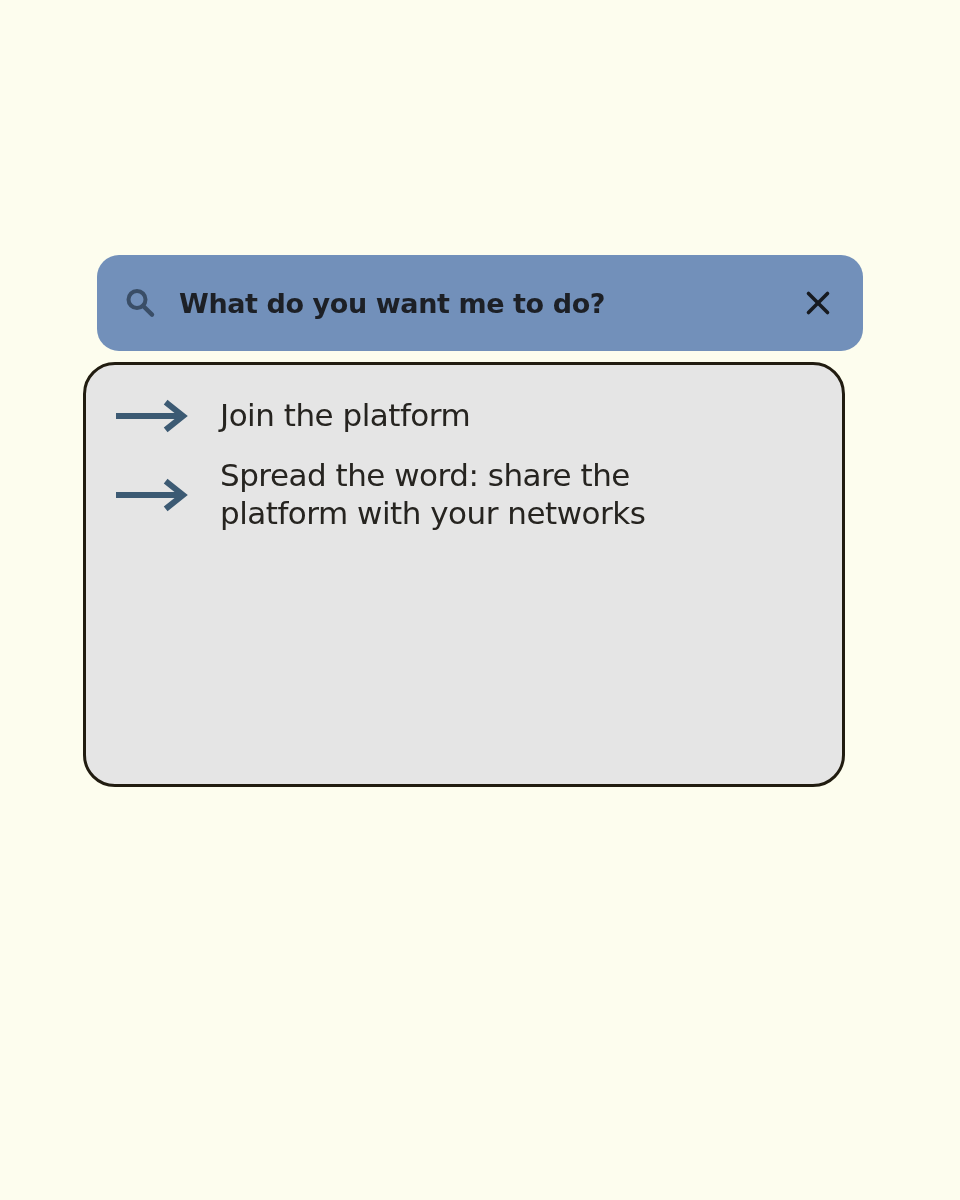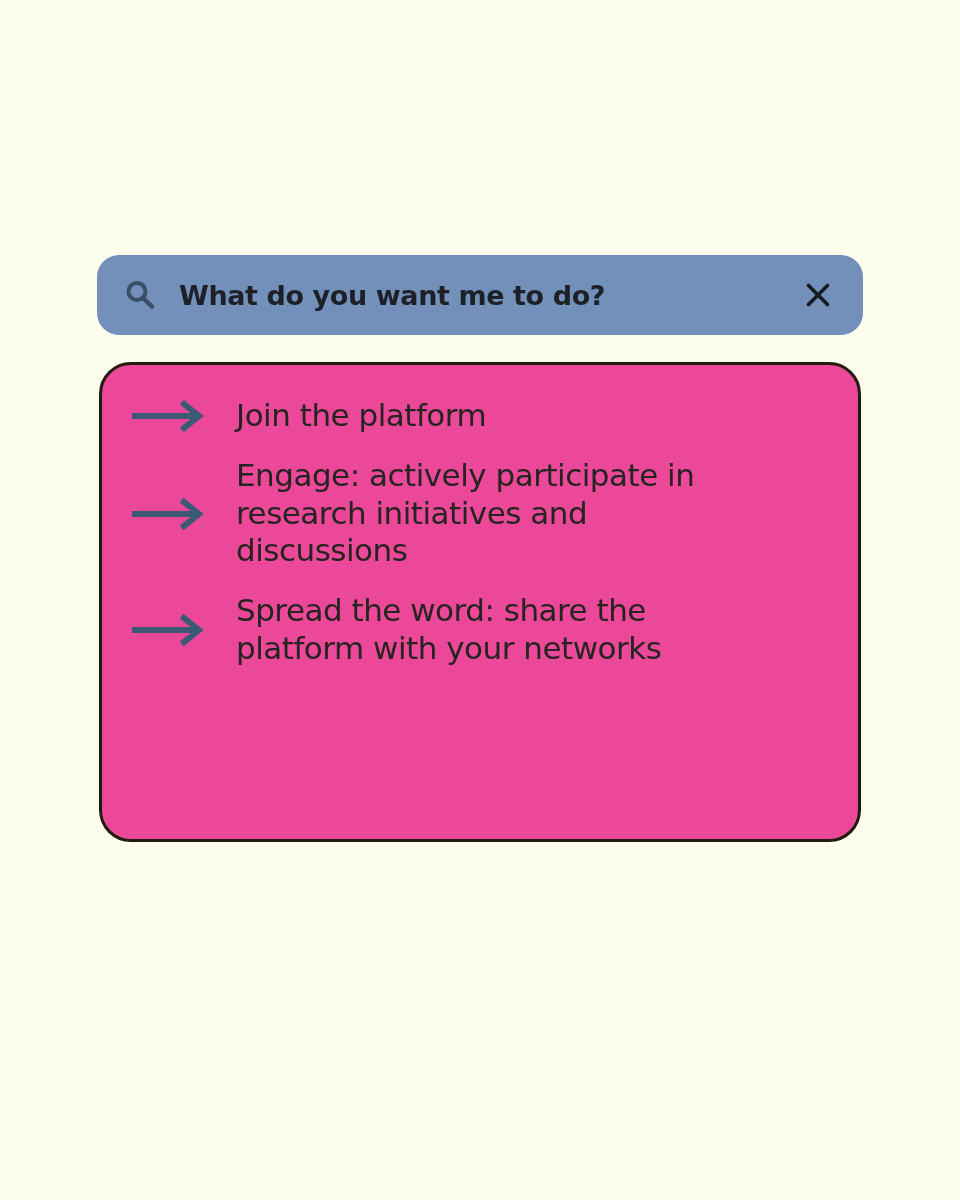--- a/index.html
+++ b/index.html
@@ -19,21 +19,21 @@
     width: 960px;
     height: 1200px;
   }
 
   
   .search-bar {
     position: absolute;
     left: 97px;
     top: 255px;
     width: 766px;
-    height: 80px;
+    height: 96px;
     background: #7290BA;
     border-radius: 22px;
     display: flex;
     align-items: center;
     box-sizing: border-box;
     padding: 0 28px 0 26px;
   }
   .search-icon {
     width: 34px;
     height: 34px;
@@ -65,25 +65,25 @@
   }
   .close-icon {
     width: 28px;
     height: 28px;
     display: block;
   }
 
   
   .card {
     position: absolute;
-    left: 99px;
+    left: 83px;
     top: 362px;
     width: 762px;
-    height: 480px;
-    background: #ec4899;
+    height: 425px;
+    background: #e5e5e5;
     border: 3px solid #211C10;
     border-radius: 32px;
     box-sizing: border-box;
   }
 
   .list {
     position: absolute;
     left: 0;
     top: 32px;
     width: 100%;
@@ -149,29 +149,20 @@
         <span>
           <svg class="arrow-icon" viewBox="0 0 78 34" aria-hidden="true">
             <line x1="2" y1="17" x2="66" y2="17" stroke="#3C5A73" stroke-width="6"></line>
             <polyline points="54,5 69,17 54,29" fill="none" stroke="#3C5A73" stroke-width="6" stroke-linecap="square" stroke-linejoin="miter"></polyline>
           </svg>
         </span>
         <div class="item-text">Join the platform</div>
       </div>
 
 
-      <div class="list-item">
-        <span>
-          <svg class="arrow-icon" viewBox="0 0 78 34" aria-hidden="true">
-            <line x1="2" y1="17" x2="66" y2="17" stroke="#3C5A73" stroke-width="6"></line>
-            <polyline points="54,5 69,17 54,29" fill="none" stroke="#3C5A73" stroke-width="6" stroke-linecap="square" stroke-linejoin="miter"></polyline>
-          </svg>
-        </span>
-        <div class="item-text">Engage: actively participate in research initiatives and discussions</div>
-      </div>
 
       <div class="list-item">
         <span>
           <svg class="arrow-icon" viewBox="0 0 78 34" aria-hidden="true">
             <line x1="2" y1="17" x2="66" y2="17" stroke="#3C5A73" stroke-width="6"></line>
             <polyline points="54,5 69,17 54,29" fill="none" stroke="#3C5A73" stroke-width="6" stroke-linecap="square" stroke-linejoin="miter"></polyline>
           </svg>
         </span>
         <div class="item-text">Spread the word: share the platform with your networks</div>
       </div>

